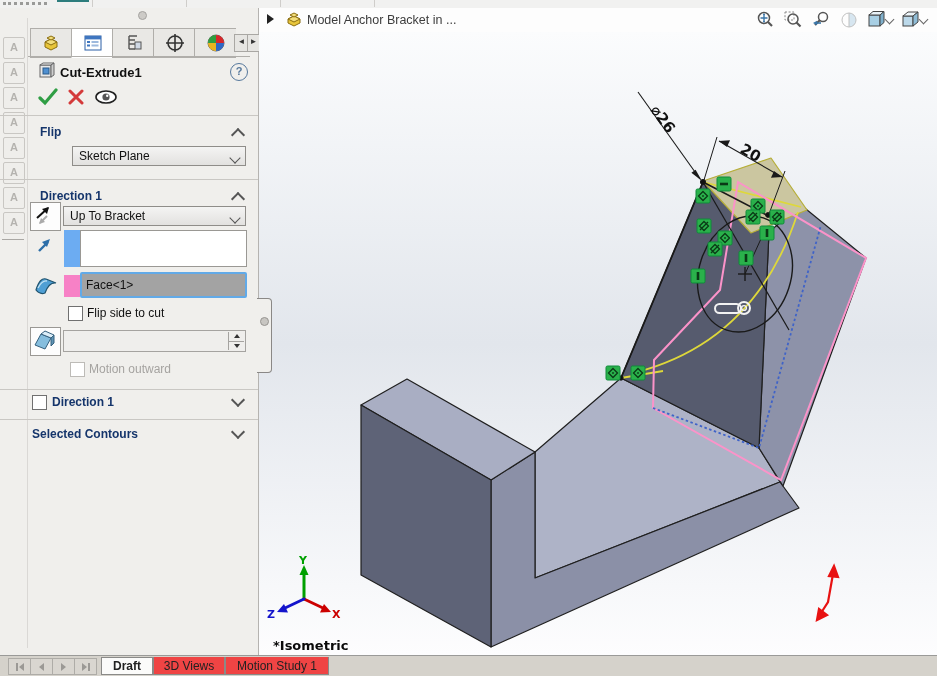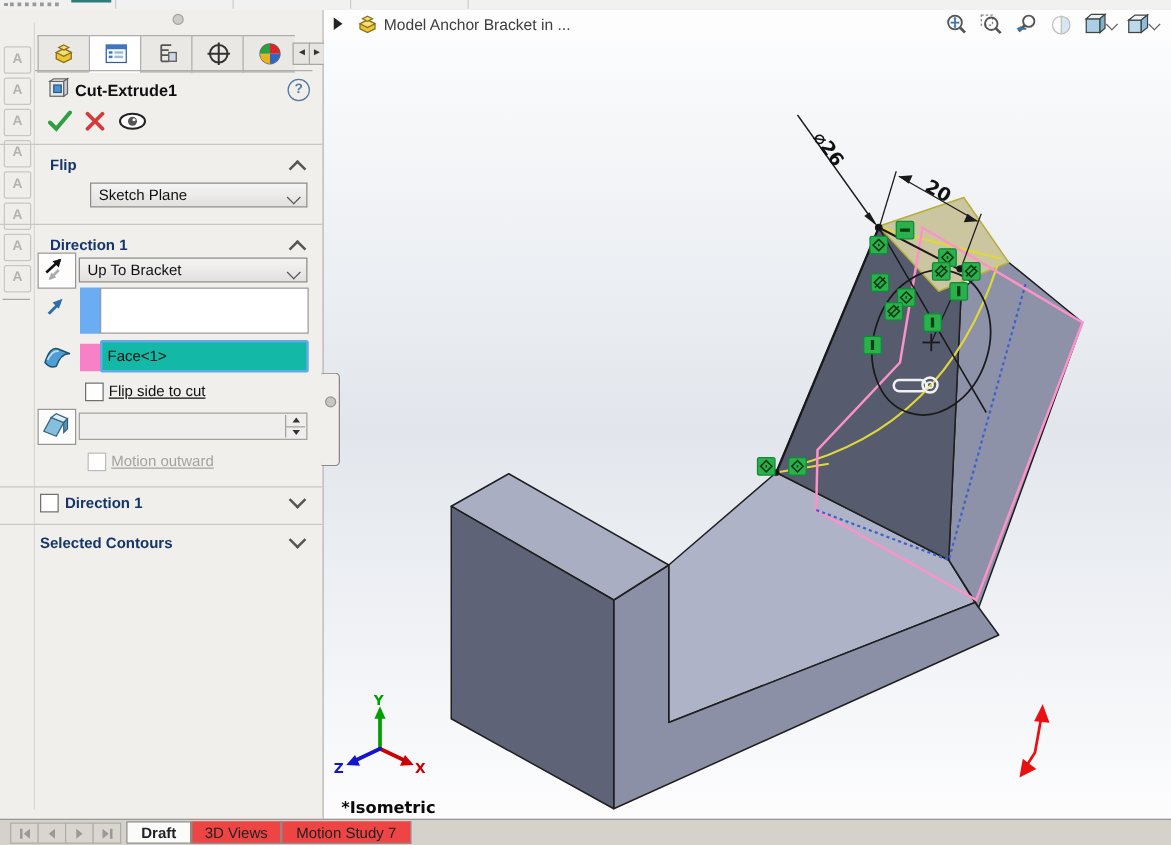--- a/index.html
+++ b/index.html
@@ -35,25 +35,25 @@
   .sec-label{position:absolute;font-weight:bold;color:#15356b;}
   .chev{position:absolute;width:8px;height:8px;border-right:2px solid #555;border-bottom:2px solid #555;}
   .chev.up{transform:rotate(-135deg);}
   .chev.down{transform:rotate(45deg);}
   .dropdown{position:absolute;height:20px;background:linear-gradient(#f4f4f3,#e2e1df);border:1px solid #8f8d89;
             display:flex;align-items:center;padding-left:6px;box-sizing:border-box;}
   .dd-chev{position:absolute;right:6px;top:7px;width:7px;height:7px;border-right:1.6px solid #555;border-bottom:1.6px solid #555;transform:rotate(45deg);}
   .icon-btn{position:absolute;width:29px;height:27px;background:#fdfdfd;border:1px solid #9a9894;}
   .sel-strip{position:absolute;width:16px;}
   .sel-box{position:absolute;background:#fff;border:1px solid #9a9894;box-sizing:border-box;}
-  .sel-box.active{background:#14b8a6;border:2px solid #62aae8;border-radius:2px;padding-left:4px;
+  .sel-box.active{background:#a3a3a3;border:2px solid #62aae8;border-radius:2px;padding-left:4px;
                   display:flex;align-items:center;font-size:12px;}
   .checkbox{position:absolute;width:13px;height:13px;background:#fff;border:1px solid #707070;}
   .checkbox.disabled{border-color:#bdbbb7;}
-  .pm-text{position:absolute;color:#111;text-decoration:underline;}
+  .pm-text{position:absolute;color:#111;}
   .pm-text.disabled{color:#a5a3a0;}
   .spin-field{position:absolute;height:22px;background:#efeeec;border:1px solid #a5a3a0;box-sizing:border-box;}
   .spinner{position:absolute;right:1px;top:1px;width:15px;height:18px;border-left:1px solid #a5a3a0;
            display:flex;flex-direction:column;}
   .spinner div{flex:1;display:flex;align-items:center;justify-content:center;border-bottom:1px solid #a5a3a0;}
   .spinner div:last-child{border-bottom:none;}
   .tri-up{width:0;height:0;border-left:3px solid transparent;border-right:3px solid transparent;border-bottom:4px solid #333;}
   .tri-dn{width:0;height:0;border-left:3px solid transparent;border-right:3px solid transparent;border-top:4px solid #333;}
   
   #viewport-bar{position:absolute;left:259px;top:8px;width:678px;height:24px;background:#fdfdfd;}
@@ -461,15 +461,15 @@
       </div>
     <div class="nav-btn" style="left:52px">
         <span class="nav-tri-r"></span>
       </div>
     <div class="nav-btn" style="left:74px">
         <span class="nav-tri-r"></span>
         <span class="nav-bar-g"></span>
       </div>
     <div class="sheet-tab active" style="left:101px;width:52px">Draft</div>
     <div class="sheet-tab" style="left:153px;width:72px">3D Views</div>
-    <div class="sheet-tab" style="left:225px;width:104px">Motion Study 7</div>
+    <div class="sheet-tab" style="left:225px;width:104px">Motion Study 1</div>
   </div>
 </div>
 
 </body></html>

